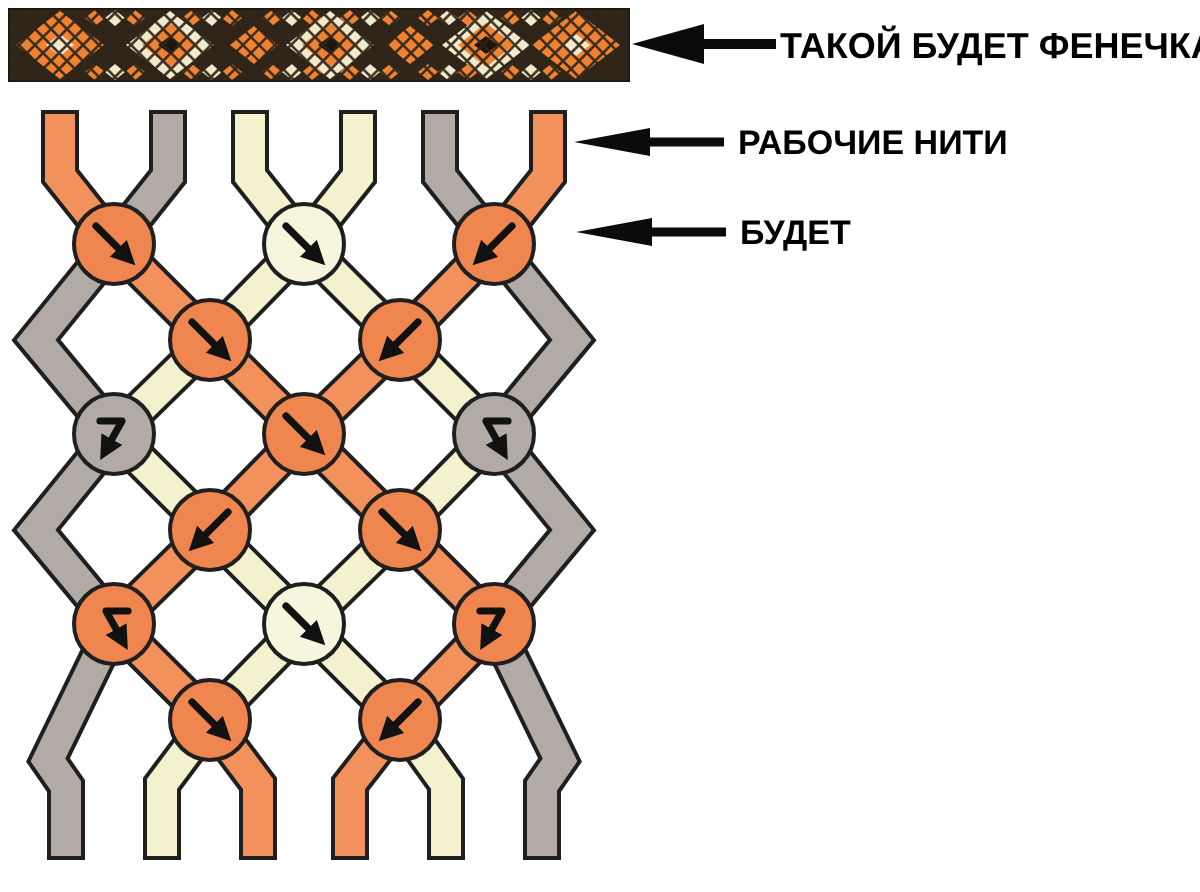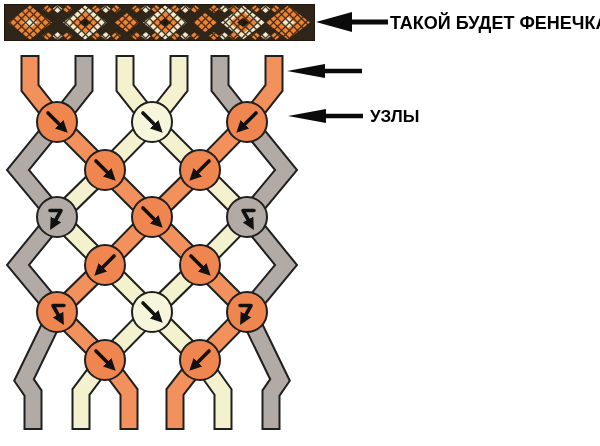--- a/index.html
+++ b/index.html
@@ -329,14 +329,15 @@
           <polygon points="287,71 325,64 325,78"></polygon>
           <rect x="324" y="68.75" width="38" height="4.5"></rect>
         </g>
         <g>
           <polygon points="288,116 326,109 326,123"></polygon>
           <rect x="325" y="113.75" width="38" height="4.5"></rect>
         </g>
       </g>
     </svg>
   <div class="label" id="lbl-bracelet">ТАКОЙ БУДЕТ ФЕНЕЧКА</div>
-  <div class="label" id="lbl-knots">УЗЛЫ</div>
+  <div class="label" id="lbl-threads">РАБОЧИЕ НИТИ</div>
+  <div class="label" id="lbl-knots">БУДЕТ</div>
 </div>
 
 </body></html>

